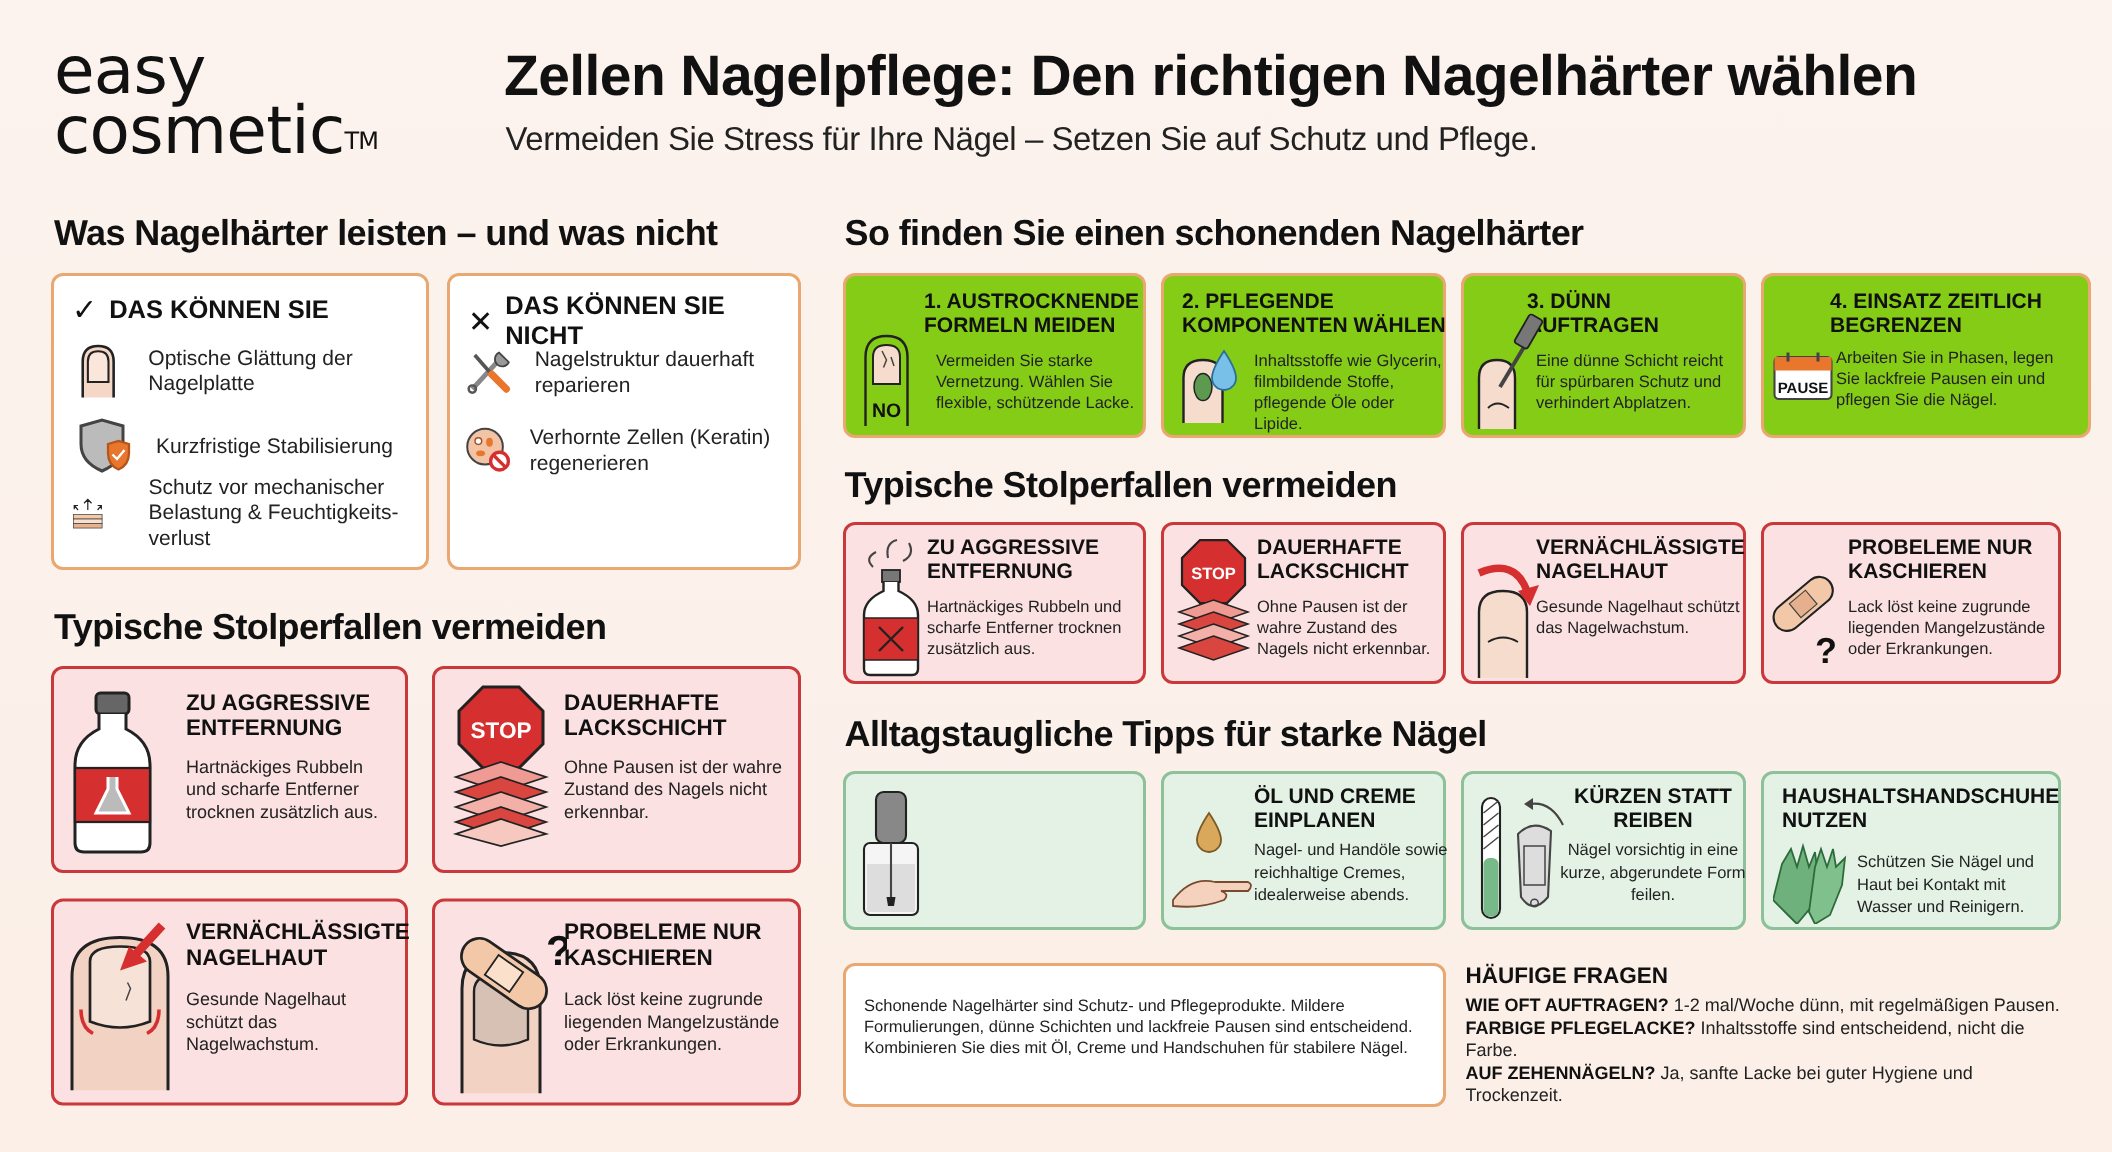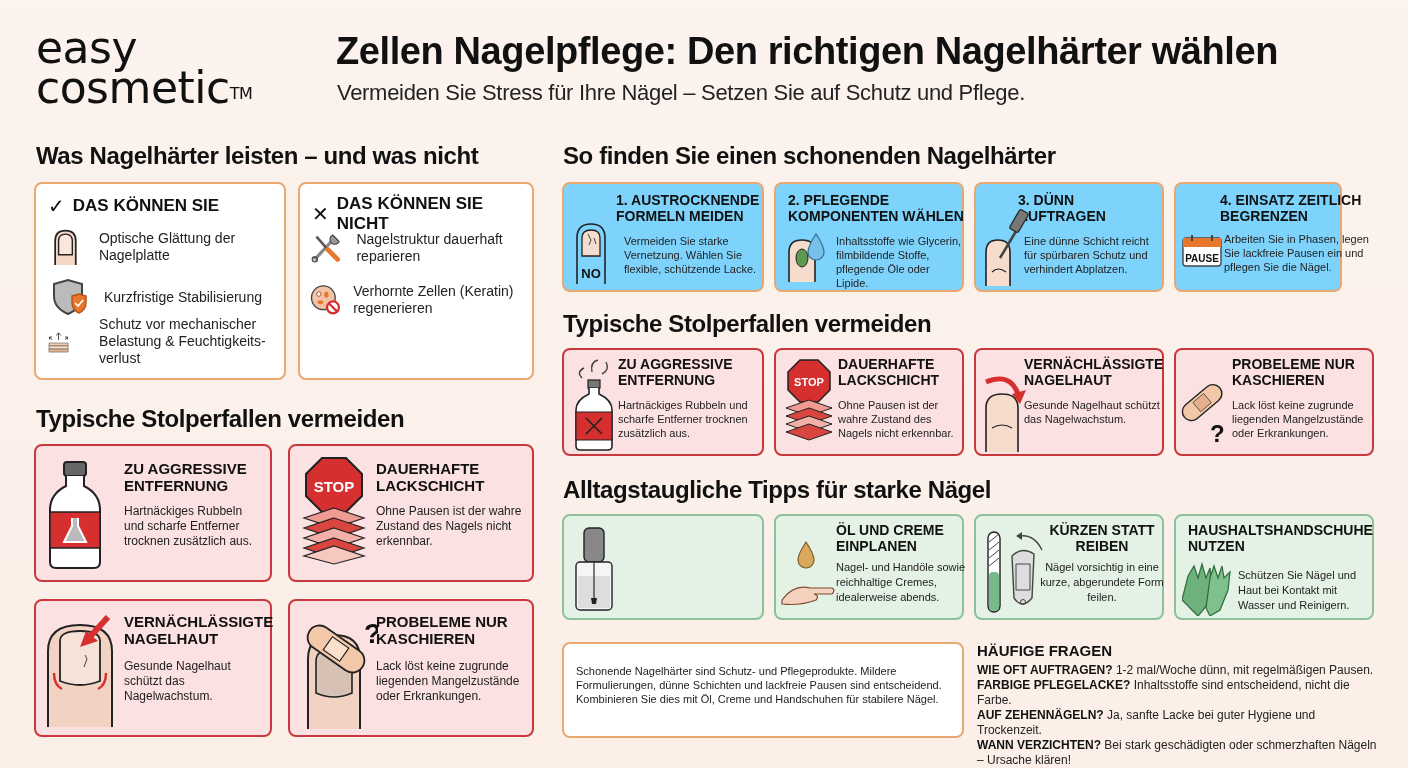--- a/index.html
+++ b/index.html
@@ -24,21 +24,21 @@
     position: absolute; left: 337px; top: 80px;
     font-size: 22px; color: #222; letter-spacing: -0.3px;
   }
   .h2 {
     position: absolute; font-size: 24px; font-weight: bold; letter-spacing: -0.4px;
   }
   .card {
     position: absolute; border-radius: 8px; border: 2px solid;
     padding: 10px 12px;
   }
-  .card.orange { border-color: #e9a872; background: #7dd3fc; }
+  .card.orange { border-color: #e9a872; background: #84cc16; }
   .card.white-o { border-color: #e9a872; background: #ffffff; }
   .card.red { border-color: #c9393b; background: #fbe1e1; }
   .card.green { border-color: #8cc19a; background: #e3f2e4; }
   .card .ctitle { font-weight: bold; font-size: 15px; line-height: 17px; text-transform: uppercase; }
   .card .ctext { font-size: 12px; line-height: 15px; color: #222; }
   .icon { position: absolute; }
   .row { position: absolute; display: flex; align-items: center; }
   .row .rt { font-size: 14px; line-height: 17px; color: #222; }
   .big-card-title { font-size: 17px; font-weight: bold; display:flex; align-items:center; gap: 8px; }
   .faq-line { font-size: 12px; line-height: 15px; color:#222; }
@@ -200,21 +200,21 @@
 <div class="card orange" style="left:974px; top:182px; width:190px; height:110px;">
   <div class="ctitle" style="position:absolute; left:42px; top:8px; width:146px; font-size:14px; line-height:16px;">3. DÜNN AUFTRAGEN</div>
   <svg class="icon" style="left:8px; top:24px;" width="48" height="78" viewBox="0 0 48 78">
       <path d="M2 78 V44 Q2 32 14 32 Q26 32 26 44 V78" fill="#f5dccd" stroke="#222" stroke-width="1.6"></path>
       <path d="M8 64 Q14 58 22 64" fill="none" stroke="#222" stroke-width="1.2"></path>
       <path d="M16 50 L34 20" stroke="#444" stroke-width="2.6"></path>
       <rect x="30" y="2" width="10" height="22" rx="2" transform="rotate(30 35 13)" fill="#777" stroke="#222" stroke-width="1.2"></rect>
     </svg>
   <div class="ctext" style="position:absolute; left:48px; top:50px; width:140px; font-size:11px; line-height:14px;">Eine dünne Schicht reicht für spürbaren Schutz und verhindert Abplatzen.</div>
 </div>
-<div class="card orange" style="left:1174px; top:182px; width:168px; height:110px;">
+<div class="card orange" style="left:1174px; top:182px; width:220px; height:110px;">
   <div class="ctitle" style="position:absolute; left:44px; top:8px; width:150px; font-size:14px; line-height:16px;">4. EINSATZ ZEITLICH BEGRENZEN</div>
   <svg class="icon" style="left:6px; top:50px;" width="40" height="34" viewBox="0 0 40 34">
       <rect x="1" y="4" width="38" height="28" rx="3" fill="#fff" stroke="#444" stroke-width="1.4"></rect>
       <rect x="1" y="4" width="38" height="9" fill="#e8762d"></rect>
       <path d="M10 1 V7 M30 1 V7" stroke="#444" stroke-width="2"></path>
       <text x="20" y="28" font-family="Liberation Sans, sans-serif" font-weight="bold" font-size="10" text-anchor="middle" fill="#111">PAUSE</text>
     </svg>
   <div class="ctext" style="position:absolute; left:48px; top:48px; width:150px; font-size:11px; line-height:14px;">Arbeiten Sie in Phasen, legen Sie lackfreie Pausen ein und pflegen Sie die Nägel.</div>
 </div>
 
@@ -323,14 +323,13 @@
 
 <div class="card white-o" style="left:562px; top:642px; width:402px; height:96px; padding:10px 12px;">
   <div class="ctext" style="margin-top:10px; font-size:11px; line-height:14px;">Schonende Nagelhärter sind Schutz- und Pflegeprodukte. Mildere Formulierungen, dünne Schichten und lackfreie Pausen sind entscheidend. Kombinieren Sie dies mit Öl, Creme und Handschuhen für stabilere Nägel.</div>
 </div>
 
 <div style="position:absolute; left:977px; top:642px; width:400px;">
   <div style="font-size:15px; font-weight:bold; margin-bottom:4px;">HÄUFIGE FRAGEN</div>
   <div class="faq-line"><b>WIE OFT AUFTRAGEN?</b> <span>1-2 mal/Woche dünn, mit regelmäßigen Pausen.</span></div>
   <div class="faq-line"><b>FARBIGE PFLEGELACKE?</b> <span>Inhaltsstoffe sind entscheidend, nicht die Farbe.</span></div>
   <div class="faq-line"><b>AUF ZEHENNÄGELN?</b> <span>Ja, sanfte Lacke bei guter Hygiene und Trockenzeit.</span></div>
-  <div class="faq-line"><b>WANN VERZICHTEN?</b> <span>Bei stark geschädigten oder schmerzhaften Nägeln – Ursache klären!</span></div>
 </div>
 
 </body></html>

